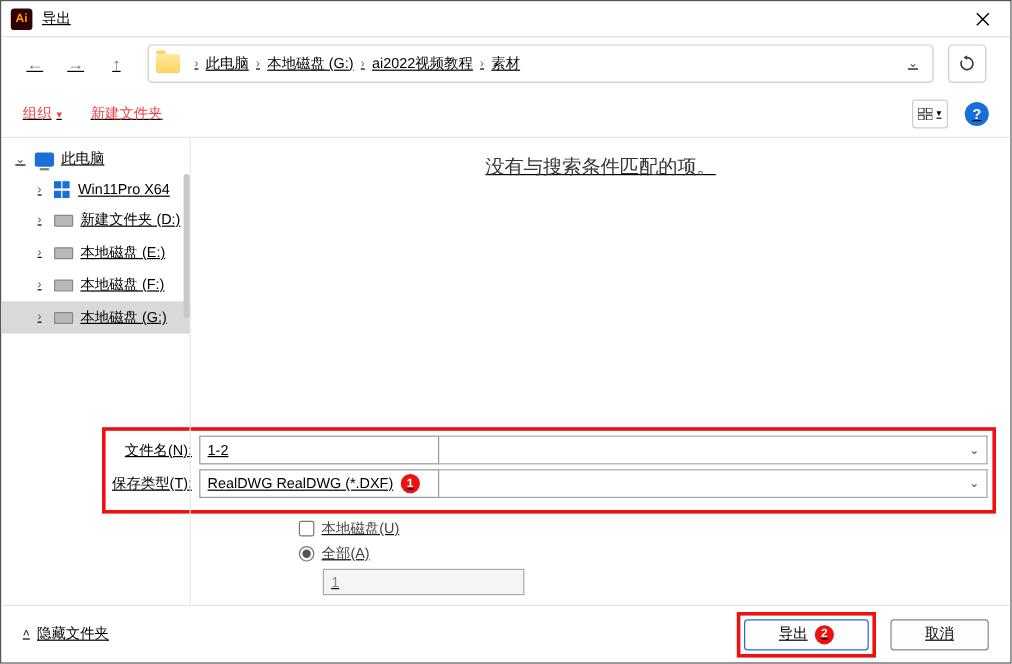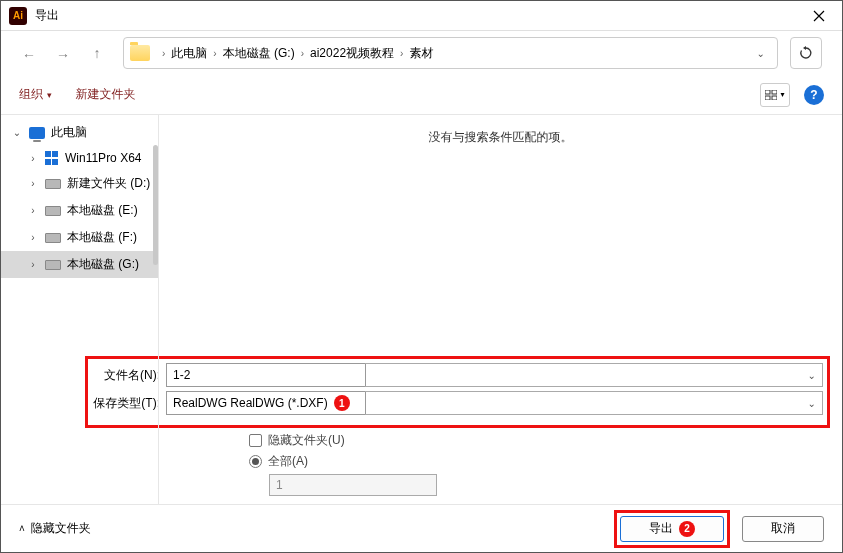--- a/index.html
+++ b/index.html
@@ -1,17 +1,17 @@
 <!DOCTYPE html>
 <html><head>
 <meta charset="utf-8">
 <style>
   * { box-sizing: border-box; margin: 0; padding: 0; }
   body { font-family: "Microsoft YaHei", "Segoe UI", sans-serif; font-size: 12px; background: #fff; color: #000; }
-  .window { width: 843px; height: 553px; border: 1px solid #555; position: relative; display: flex; flex-direction: column; }
+  .window { width: 843px; height: 553px; border: 1px solid #555; position: relative; display: flex; flex-direction: column; text-decoration: underline; }
 
   
   .titlebar { height: 30px; display: flex; align-items: center; padding: 0 0 0 8px; border-bottom: 1px solid #e0e0e0; }
   .ai-icon { width: 18px; height: 18px; background: #310000; border-radius: 3px; display:flex; align-items:center; justify-content:center; color:#ff9a00; font-size:10px; font-weight:bold; }
   .titlebar-title { margin-left: 8px; font-size: 12px; }
   .close-btn { margin-left: auto; width: 46px; height: 30px; display: flex; align-items: center; justify-content: center; font-size: 14px; }
 
   
   .navbar { height: 44px; display: flex; align-items: center; padding: 0 14px; gap: 6px; }
   .nav-arrow { width: 28px; height: 28px; display:flex; align-items:center; justify-content:center; color:#808080; font-size:14px; border-radius:3px; }
@@ -19,41 +19,41 @@
   .folder-icon { width: 20px; height: 16px; background: linear-gradient(#ffe9a2,#ffd45e); border-radius: 2px; position: relative; margin-right:6px; }
   .folder-icon::before { content:""; position:absolute; top:-3px; left:0; width:8px; height:3px; background:#ffd45e; border-radius:1px 1px 0 0;}
   .bc-sep { margin: 0 6px; color:#666; font-size:10px; }
   .bc-item { white-space: nowrap; }
   .bc-drop { margin-left:auto; color:#555; font-size:10px; padding:0 6px;}
   .refresh-btn { width: 32px; height: 32px; border:1px solid #ccc; border-radius:4px; display:flex; align-items:center; justify-content:center; margin-right: 6px; }
   .search-bar { width: 200px; height: 32px; border:1px solid #ccc; border-radius:4px; display:flex; align-items:center; padding:0 8px; color:#777; gap:6px; }
 
   
   .toolbar { height: 40px; display:flex; align-items:center; padding: 0 18px; border-bottom:1px solid #e6e6e6; }
-  .tb-link { color:#7f1d1d; font-size:12px; display:flex; align-items:center; gap:4px; margin-right:24px; }
+  .tb-link { color:#ef4444; font-size:12px; display:flex; align-items:center; gap:4px; margin-right:24px; }
   .tb-right { margin-left:auto; display:flex; align-items:center; gap:14px; }
   .view-btn { width:30px; height:24px; border:1px solid #ccc; border-radius:3px; display:flex; align-items:center; justify-content:center; gap:3px; font-size:10px; }
   .help-icon { width:20px; height:20px; border-radius:50%; background:#1a6fd6; color:#fff; display:flex; align-items:center; justify-content:center; font-size:12px; font-weight:bold;}
 
   
   .body { flex:1; display:flex; overflow:hidden; }
   .sidebar { width:158px; border-right:1px solid #e6e6e6; padding-top:4px; position:relative; }
   .tree-item { display:flex; align-items:center; padding: 5px 6px 5px 10px; gap:6px; font-size:12px; white-space:nowrap;}
   .tree-item.level1 { padding-left: 26px; }
   .tree-item.selected { background:#d9d9d9; }
   .chev { font-size:10px; color:#555; width:12px; display:inline-block; text-align:center;}
   .pc-icon { width:16px; height:12px; background:#1a6fd6; border-radius:2px; position:relative;}
   .pc-icon::after{content:"";position:absolute;bottom:-3px;left:4px;width:8px;height:2px;background:#888;border-radius:1px;}
   .win-icon { width:14px; height:14px; display:flex; flex-wrap:wrap; gap:1px;}
   .win-icon span{width:6px;height:6px;background:#1a6fd6;}
   .disk-icon { width:16px; height:10px; background:#b8b8b8; border-radius:1px; border:1px solid #888;}
   .sb-scroll { position:absolute; right:0; top:30px; width:5px; height:120px; background:#c8c8c8; border-radius:3px;}
 
   .mainpane { flex:1; display:flex; flex-direction:column; }
-  .empty-msg { text-align:center; color:#333; padding: 14px 0; font-size:12px;}
+  .empty-msg { text-align:center; color:#333; padding: 14px 0; font-size:16px;}
 
   
   .form-area { border-top: none; padding: 10px 12px 0 12px; }
   .hl-box { border: 3px solid #e11; padding: 4px 4px 6px 4px; margin-bottom: 2px; }
   .form-row { display:flex; align-items:center; margin-bottom:4px; }
   .form-label { width: 74px; text-align:right; padding-right:6px; font-size:12px; }
   .form-input { flex:1; height:24px; border:1px solid #999; padding:0 6px; font-size:12px; display:flex; align-items:center; position:relative;}
   .outer-ext { height:24px; border:1px solid #aaa; flex:1; margin-left:0; display:flex; align-items:center; padding:0 6px; position:relative;}
   .outer-ext .dd-arrow{ position:absolute; right:6px; font-size:10px; color:#555;}
   .badge { width:16px; height:16px; border-radius:50%; background:#e11; color:#fff; font-size:10px; display:inline-flex; align-items:center; justify-content:center; margin-left:6px; font-weight:bold;}
@@ -199,21 +199,21 @@
             </div>
             <div class="outer-ext" style="border-left:none; margin-left:-1px;">
               <span class="dd-arrow">⌄</span>
             </div>
           </div>
         </div>
 
         <div class="options">
           <div class="opt-row">
             <span class="checkbox"></span>
-            <span>隐藏文件夹(U)</span>
+            <span>本地磁盘(U)</span>
           </div>
           <div class="opt-row">
             <span class="radio checked"></span>
             <span>全部(A)</span>
           </div>
           <div class="range-input">
             <span>1</span>
           </div>
         </div>
       </div>

